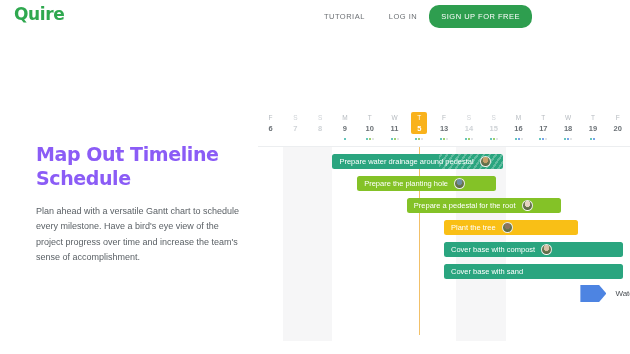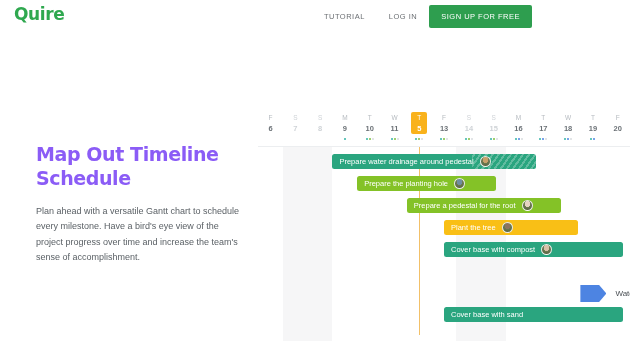--- a/index.html
+++ b/index.html
@@ -60,21 +60,21 @@
     text-align: right;
   }
 
   .nav-cta {
     background: #2e9e4f;
     color: #ffffff;
     font-size: 7.5px;
     letter-spacing: 0.5px;
     padding: 7px 12px;
     border: none;
-    border-radius: 2px;
+    border-radius: 10px;
     white-space: nowrap;
     cursor: pointer;
     font-family: "Liberation Sans", sans-serif;
   }
 
   
   .copy {
     position: absolute;
     left: 36px;
     top: 142px;
@@ -383,42 +383,42 @@
         <div class="day" style="left: 346.7px;">
           <span class="dow">F</span>
           <span class="dnum">20</span>
           <div class="dots"></div>
         </div>
       </div>
     <div class="gantt-body" id="gantt-body">
         <div class="wk-shade" style="left: 24.8px; width: 49.6px; background: rgb(246, 246, 247);"></div>
         <div class="wk-shade" style="left: 198.4px; width: 49.6px; background: rgb(246, 246, 247);"></div>
         <div class="today-line" style="left: 161.2px;"></div>
-        <div class="bar" style="left: 74.4px; width: 204px; top: 7px; background: rgb(42, 165, 127);">
+        <div class="bar" style="left: 74.4px; width: 171px; top: 7px; background: rgb(42, 165, 127);">
           <span style="position: relative; z-index: 2;">Prepare water drainage around pedestal</span>
           <span class="avatar" style="background: radial-gradient(circle at 50% 32%, rgb(200, 160, 106) 0%, rgb(200, 160, 106) 38%, rgb(110, 123, 82) 39%, rgb(78, 90, 58) 100%);"></span>
           <div class="hatch" style="width: 64.48px;"></div>
         </div>
         <div class="bar" style="left: 148.8px; width: 153.76px; top: 51px; background: rgb(132, 194, 39);">
           <span style="position: relative; z-index: 2;">Prepare a pedestal for the root</span>
           <span class="avatar" style="background: radial-gradient(circle at 50% 32%, rgb(230, 211, 194) 0%, rgb(230, 211, 194) 38%, rgb(110, 123, 82) 39%, rgb(78, 90, 58) 100%);"></span>
         </div>
         <div class="bar" style="left: 99.2px; width: 138.88px; top: 29px; background: rgb(132, 194, 39);">
           <span style="position: relative; z-index: 2;">Prepare the planting hole</span>
           <span class="avatar" style="background: radial-gradient(circle at 50% 32%, rgb(111, 142, 160) 0%, rgb(111, 142, 160) 38%, rgb(110, 123, 82) 39%, rgb(78, 90, 58) 100%);"></span>
         </div>
         <div class="bar" style="left: 186px; width: 133.92px; top: 73px; background: rgb(249, 191, 22);">
           <span style="position: relative; z-index: 2;">Plant the tree</span>
           <span class="avatar" style="background: radial-gradient(circle at 50% 32%, rgb(141, 116, 96) 0%, rgb(141, 116, 96) 38%, rgb(110, 123, 82) 39%, rgb(78, 90, 58) 100%);"></span>
         </div>
         <div class="bar" style="left: 186px; width: 178.56px; top: 95px; background: rgb(42, 165, 127);">
           <span style="position: relative; z-index: 2;">Cover base with compost</span>
           <span class="avatar" style="background: radial-gradient(circle at 50% 32%, rgb(215, 192, 168) 0%, rgb(215, 192, 168) 38%, rgb(110, 123, 82) 39%, rgb(78, 90, 58) 100%);"></span>
         </div>
-        <div class="bar" style="left: 186px; width: 178.56px; top: 117px; background: rgb(42, 165, 127); margin-top: 43px;">
+        <div class="bar" style="left: 186px; width: 178.56px; top: 117px; background: rgb(42, 165, 127);">
           <span style="position: relative; z-index: 2;">Cover base with sand</span>
         </div>
         <div class="milestone-wrap" style="left: 322.4px; top: 138px;">
           <div class="milestone" style="background: rgb(77, 132, 226);"></div>
           <span class="milestone-label">Water the plant</span>
         </div>
       </div>
   </div>
 
 </div>

